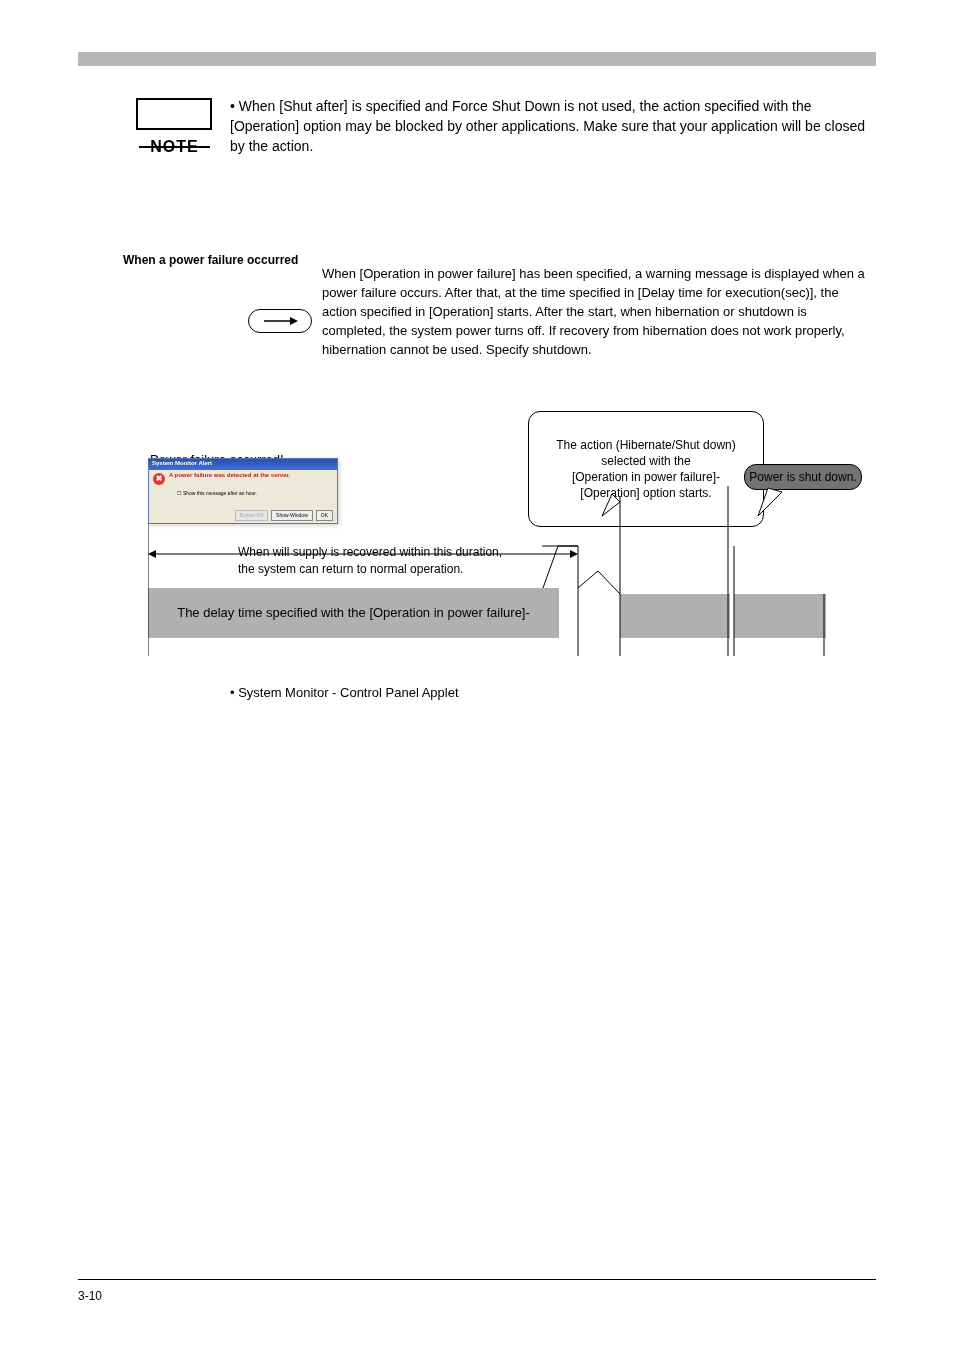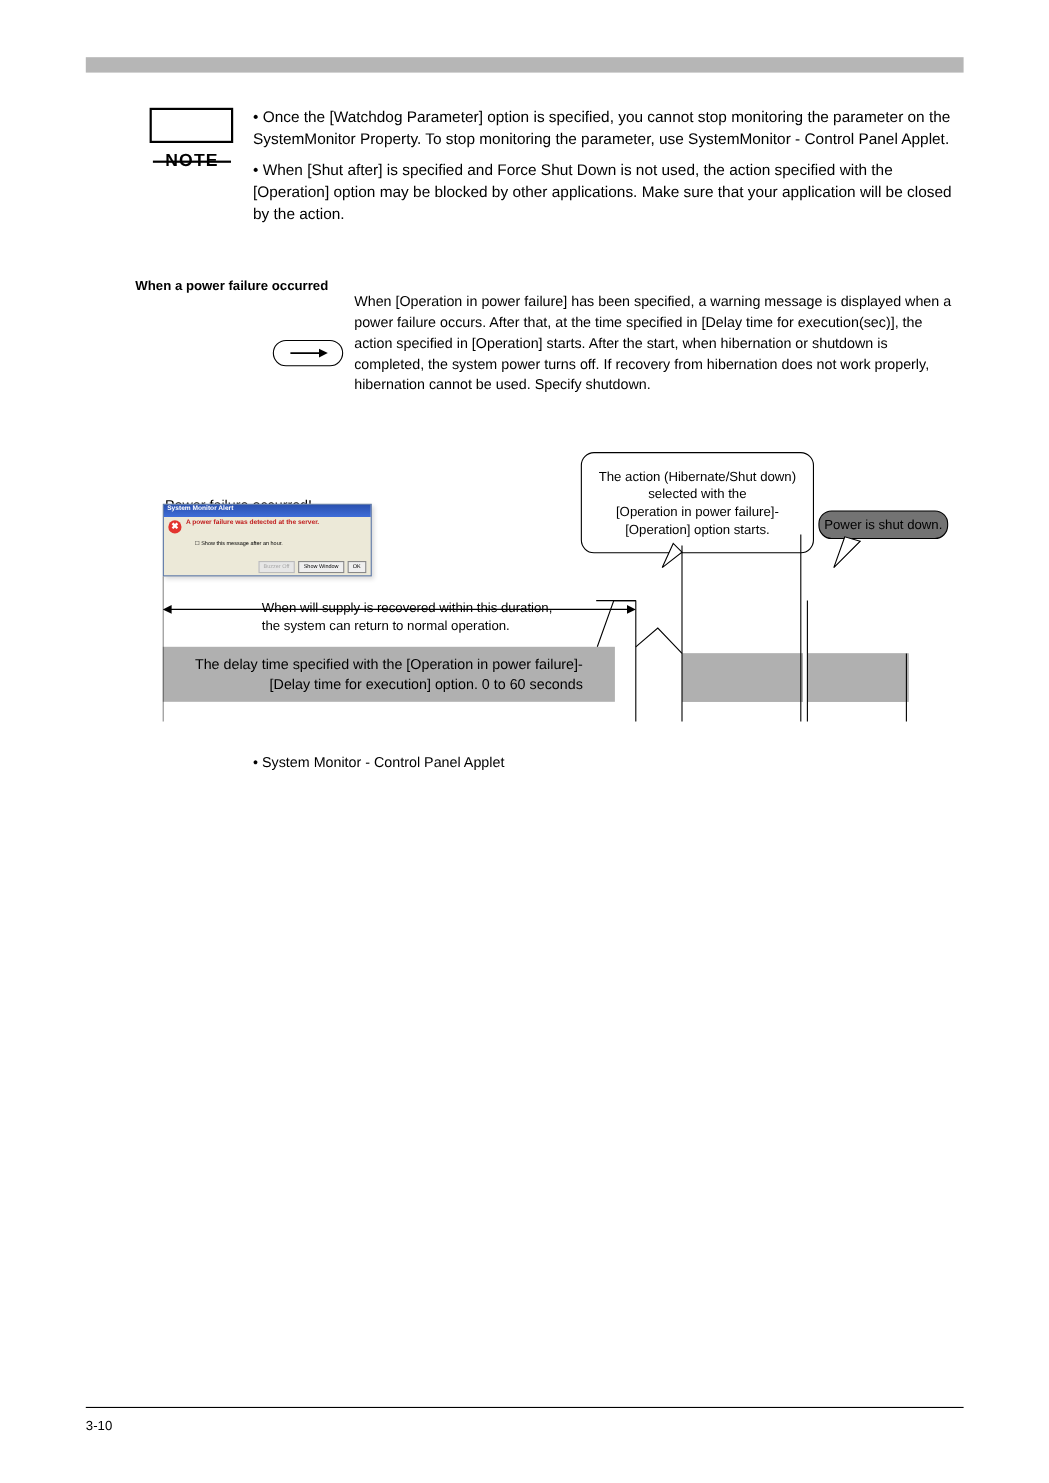--- a/index.html
+++ b/index.html
@@ -211,21 +211,21 @@
     width: 202px;
     height: 82px;
     border:1px solid #000;
     border-radius:12px;
     font-size:12px;
     line-height:16px;
     display:flex;
     align-items:center;
     justify-content:center;
     text-align:center;
-    padding:4px;
+    padding:16px;
     background:#fff;
   }
   .bubble2 {
     position:absolute;
     top: 48px;
     left: 596px;
     width: 116px;
     height: 24px;
     border:1px solid #000;
     border-radius:12px;
@@ -285,21 +285,20 @@
 
 <div class="page">
 
   <div class="header-bar"></div>
 
   <div class="note-box">
     <div class="note-box-inner">NOTE</div>
   </div>
 
   <div class="note-text">
-    <p style="margin:0 0 8px 0;">• Once the [Watchdog Parameter] option is specified, you cannot stop monitoring the parameter on the SystemMonitor Property. To stop monitoring the parameter, use SystemMonitor - Control Panel Applet.</p>
     <p style="margin:0;">• When [Shut after] is specified and Force Shut Down is not used, the action specified with the [Operation] option may be blocked by other applications. Make sure that your application will be closed by the action.</p>
   </div>
 
   <div class="powerfail-title">When a power failure occurred</div>
 
   <div class="arrow-bubble">
     <svg width="40" height="12" viewBox="0 0 40 12">
       <line x1="4" y1="6" x2="30" y2="6" stroke="#000" stroke-width="1.5"></line>
       <polygon points="30,2 38,6 30,10" fill="#000"></polygon>
     </svg>
@@ -335,21 +334,20 @@
     </div>
 
     <div class="recovery-note">
       <div>When will supply is recovered within this duration,</div>
       <div>the system can return to normal operation.</div>
     </div>
 
     <div class="timeline-main">
       <div>
         <div>The delay time specified with the [Operation in power failure]-</div>
-        <div>[Delay time for execution] option. 0 to 60 seconds</div>
       </div>
     </div>
     <div class="timeline-box timeline-action"></div>
     <div class="timeline-box timeline-power"></div>
 
     <svg class="overlay">
 
       <line x1="0" y1="108" x2="0" y2="240" stroke="#000"></line>
       <line x1="430" y1="130" x2="430" y2="240" stroke="#000"></line>
       <line x1="472" y1="80" x2="472" y2="240" stroke="#000"></line>

